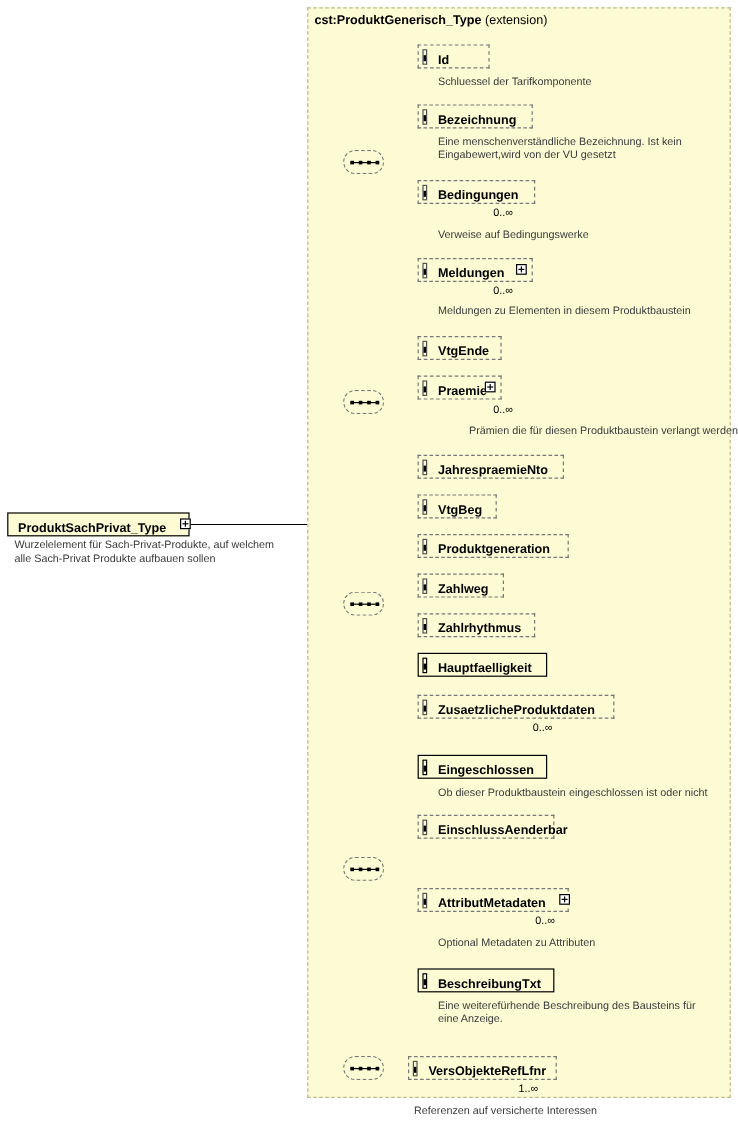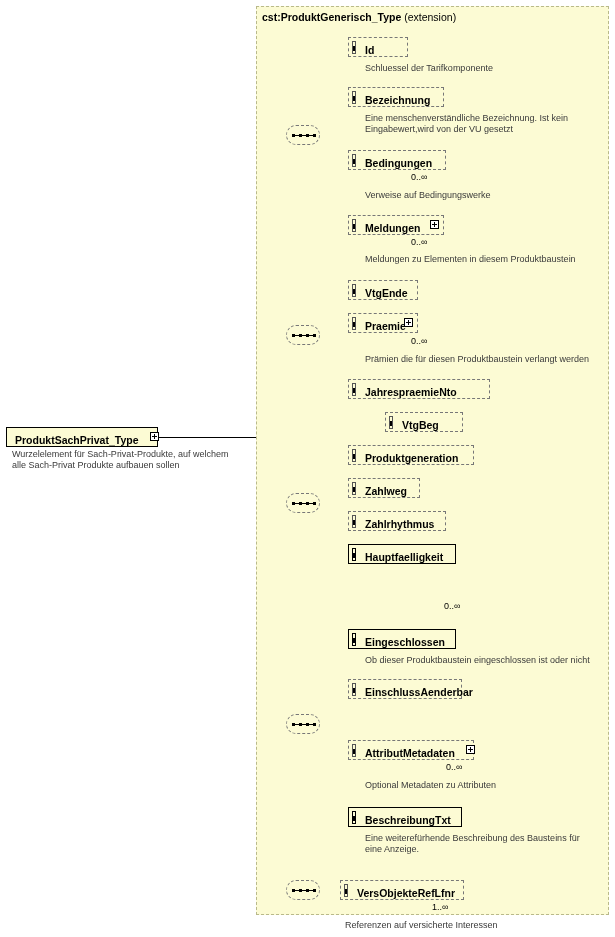--- a/index.html
+++ b/index.html
@@ -301,38 +301,38 @@
     <span class="elbar"></span>
     <span>VtgEnde</span>
   </div>
 
   <div class="node dashed" style="left:348px; top:313px; width:70px;">
     <span class="elbar"></span>
     <span>Praemie</span>
   </div>
   <div class="plusbox" style="left:404px; top:318px;"></div>
   <div class="card" style="left:411px; top:336px;">0..∞</div>
-  <div class="annot" style="left:365px; top:354px; width:250px;">Prämien die für diesen Produktbaustein verlangt werden</div>
-
-  <div class="node dashed" style="left:348px; top:379px; width:142px;">
+  <div class="annot" style="left:365px; top:354px; width:250px;text-align:right;">Prämien die für diesen Produktbaustein verlangt werden</div>
+
+  <div class="node dashed" style="left:348px; top:379px; width:122px;">
     <span class="elbar"></span>
     <span>JahrespraemieNto</span>
   </div>
 
   <div class="seq" style="left:286px; top:493px;">
     <div class="bar"></div>
     <div class="dots">
       <i style="left:0px;"></i>
         <i style="left:7px;"></i>
         <i style="left:14px;"></i>
         <i style="left:21px;"></i>
     </div>
   </div>
 
-  <div class="node dashed" style="left:348px; top:412px; width:78px;margin-left:37px;">
+  <div class="node dashed" style="left:348px; top:412px; width:66px;">
     <span class="elbar"></span>
     <span>VtgBeg</span>
   </div>
 
   <div class="node dashed" style="left:348px; top:445px; width:126px;">
     <span class="elbar"></span>
     <span>Produktgeneration</span>
   </div>
 
   <div class="node dashed" style="left:348px; top:478px; width:72px;">
@@ -343,20 +343,24 @@
   <div class="node dashed" style="left:348px; top:511px; width:98px;">
     <span class="elbar"></span>
     <span>Zahlrhythmus</span>
   </div>
 
   <div class="node solid" style="left:348px; top:544px; width:108px;">
     <span class="elbar"></span>
     <span>Hauptfaelligkeit</span>
   </div>
 
+  <div class="node dashed" style="left:348px; top:579px; width:164px;">
+    <span class="elbar"></span>
+    <span>ZusaetzlicheProduktdaten</span>
+  </div>
   <div class="card" style="left:444px; top:601px;">0..∞</div>
 
   <div class="seq" style="left:286px; top:714px;">
     <div class="bar"></div>
     <div class="dots">
       <i style="left:0px;"></i>
         <i style="left:7px;"></i>
         <i style="left:14px;"></i>
         <i style="left:21px;"></i>
     </div>

